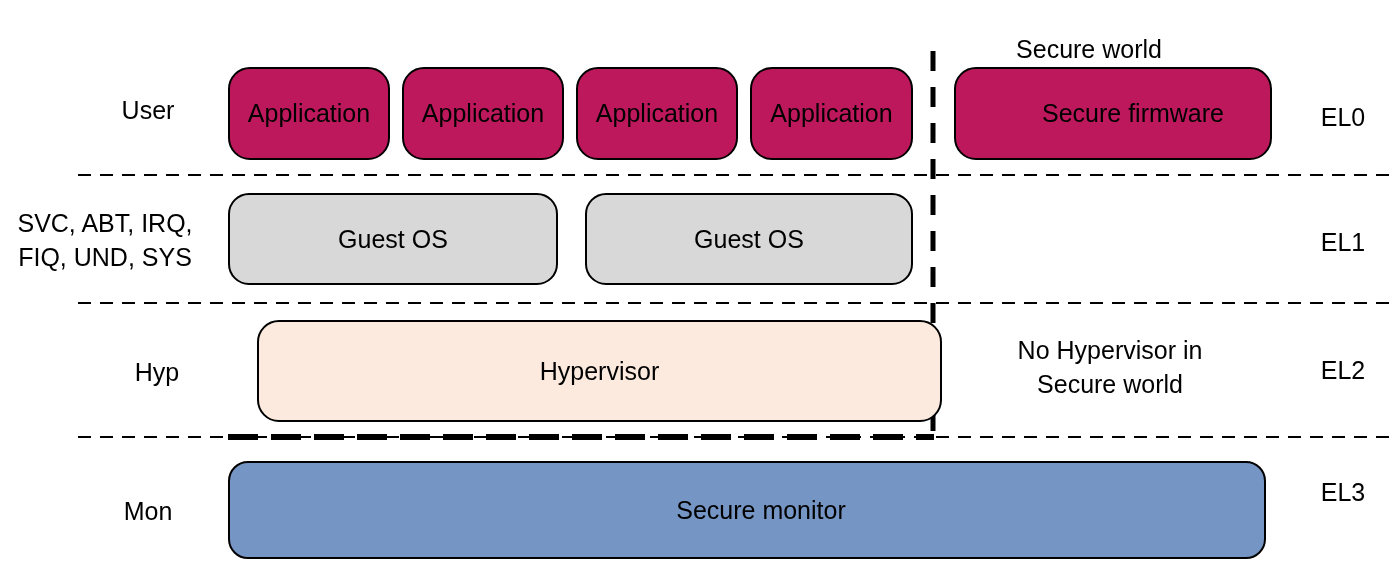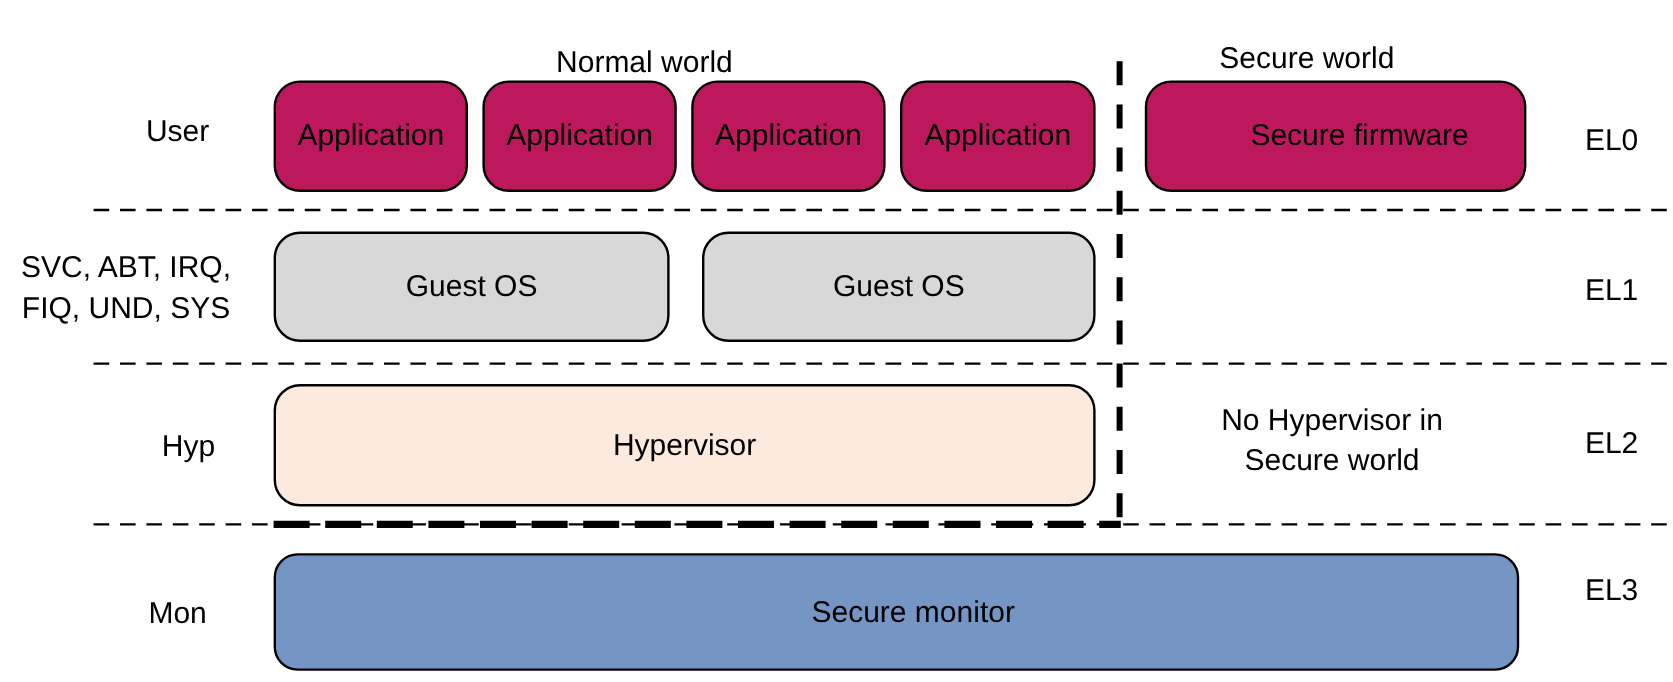--- a/index.html
+++ b/index.html
@@ -41,33 +41,33 @@
     border: 2px solid #000000;
     border-radius: 22px;
     display: flex;
     align-items: center;
     justify-content: center;
     font-size: 25px;
     text-align: center;
   }
   .box-app      { background: #be185d; }
   .box-os       { background: #d8d8d8; }
-  .box-hyp      { background: #fceade; }
+  .box-hyp      { background: #fceade; margin-left: 29px; }
   .box-monitor  { background: #7595c4; padding-left: 28px; }
 
   
   .r0 { top: 67px; height: 93px; }
   .app1 { left: 228px; width: 162px; }
   .app2 { left: 402px; width: 162px; }
   .app3 { left: 576px; width: 162px; }
   .app4 { left: 750px; width: 163px; }
   .secure-firmware { left: 954px; width: 318px; padding-left: 40px; }
 
   
-  .r1 { top: 193px; height: 92px; }
+  .r1 { top: 193px; height: 92px; border-radius: 21px; }
   .guest1 { left: 228px; width: 330px; }
   .guest2 { left: 585px; width: 328px; }
   .trusted-os { left: 954px; width: 312px; }
 
   
   .hypervisor { left: 228px; width: 685px; top: 320px; height: 102px; }
   .el2-note {
     position: absolute;
     left: 954px;
     width: 312px;
@@ -86,21 +86,20 @@
 <div class="diagram">
 
   <svg class="lines-layer" viewBox="0 0 1394 568" xmlns="http://www.w3.org/2000/svg">
     <line x1="78" y1="175" x2="1394" y2="175" stroke="#000000" stroke-width="2" stroke-dasharray="13 9"></line>
     <line x1="78" y1="303" x2="1394" y2="303" stroke="#000000" stroke-width="2" stroke-dasharray="13 9"></line>
     <line x1="78" y1="437" x2="1394" y2="437" stroke="#000000" stroke-width="2" stroke-dasharray="13 9"></line>
     <line x1="228" y1="437" x2="934" y2="437" stroke="#000000" stroke-width="6" stroke-dasharray="30 13"></line>
     <line x1="933" y1="51" x2="933" y2="434" stroke="#000000" stroke-width="5" stroke-dasharray="20 16"></line>
   </svg>
 
-  <div class="label" style="left:537px; top:52px;">Normal world</div>
   <div class="label" style="left:1089px; top:49px;">Secure world</div>
 
   <div class="label" style="left:148px; top:110px;">User</div>
   <div class="label multiline" style="left:105px; top:206px; width:220px;">
     <span>SVC, ABT, IRQ,</span>
     <span>FIQ, UND, SYS</span>
   </div>
   <div class="label" style="left:157px; top:372px;text-align:right;">Hyp</div>
   <div class="label" style="left:148px; top:511px;">Mon</div>
 

